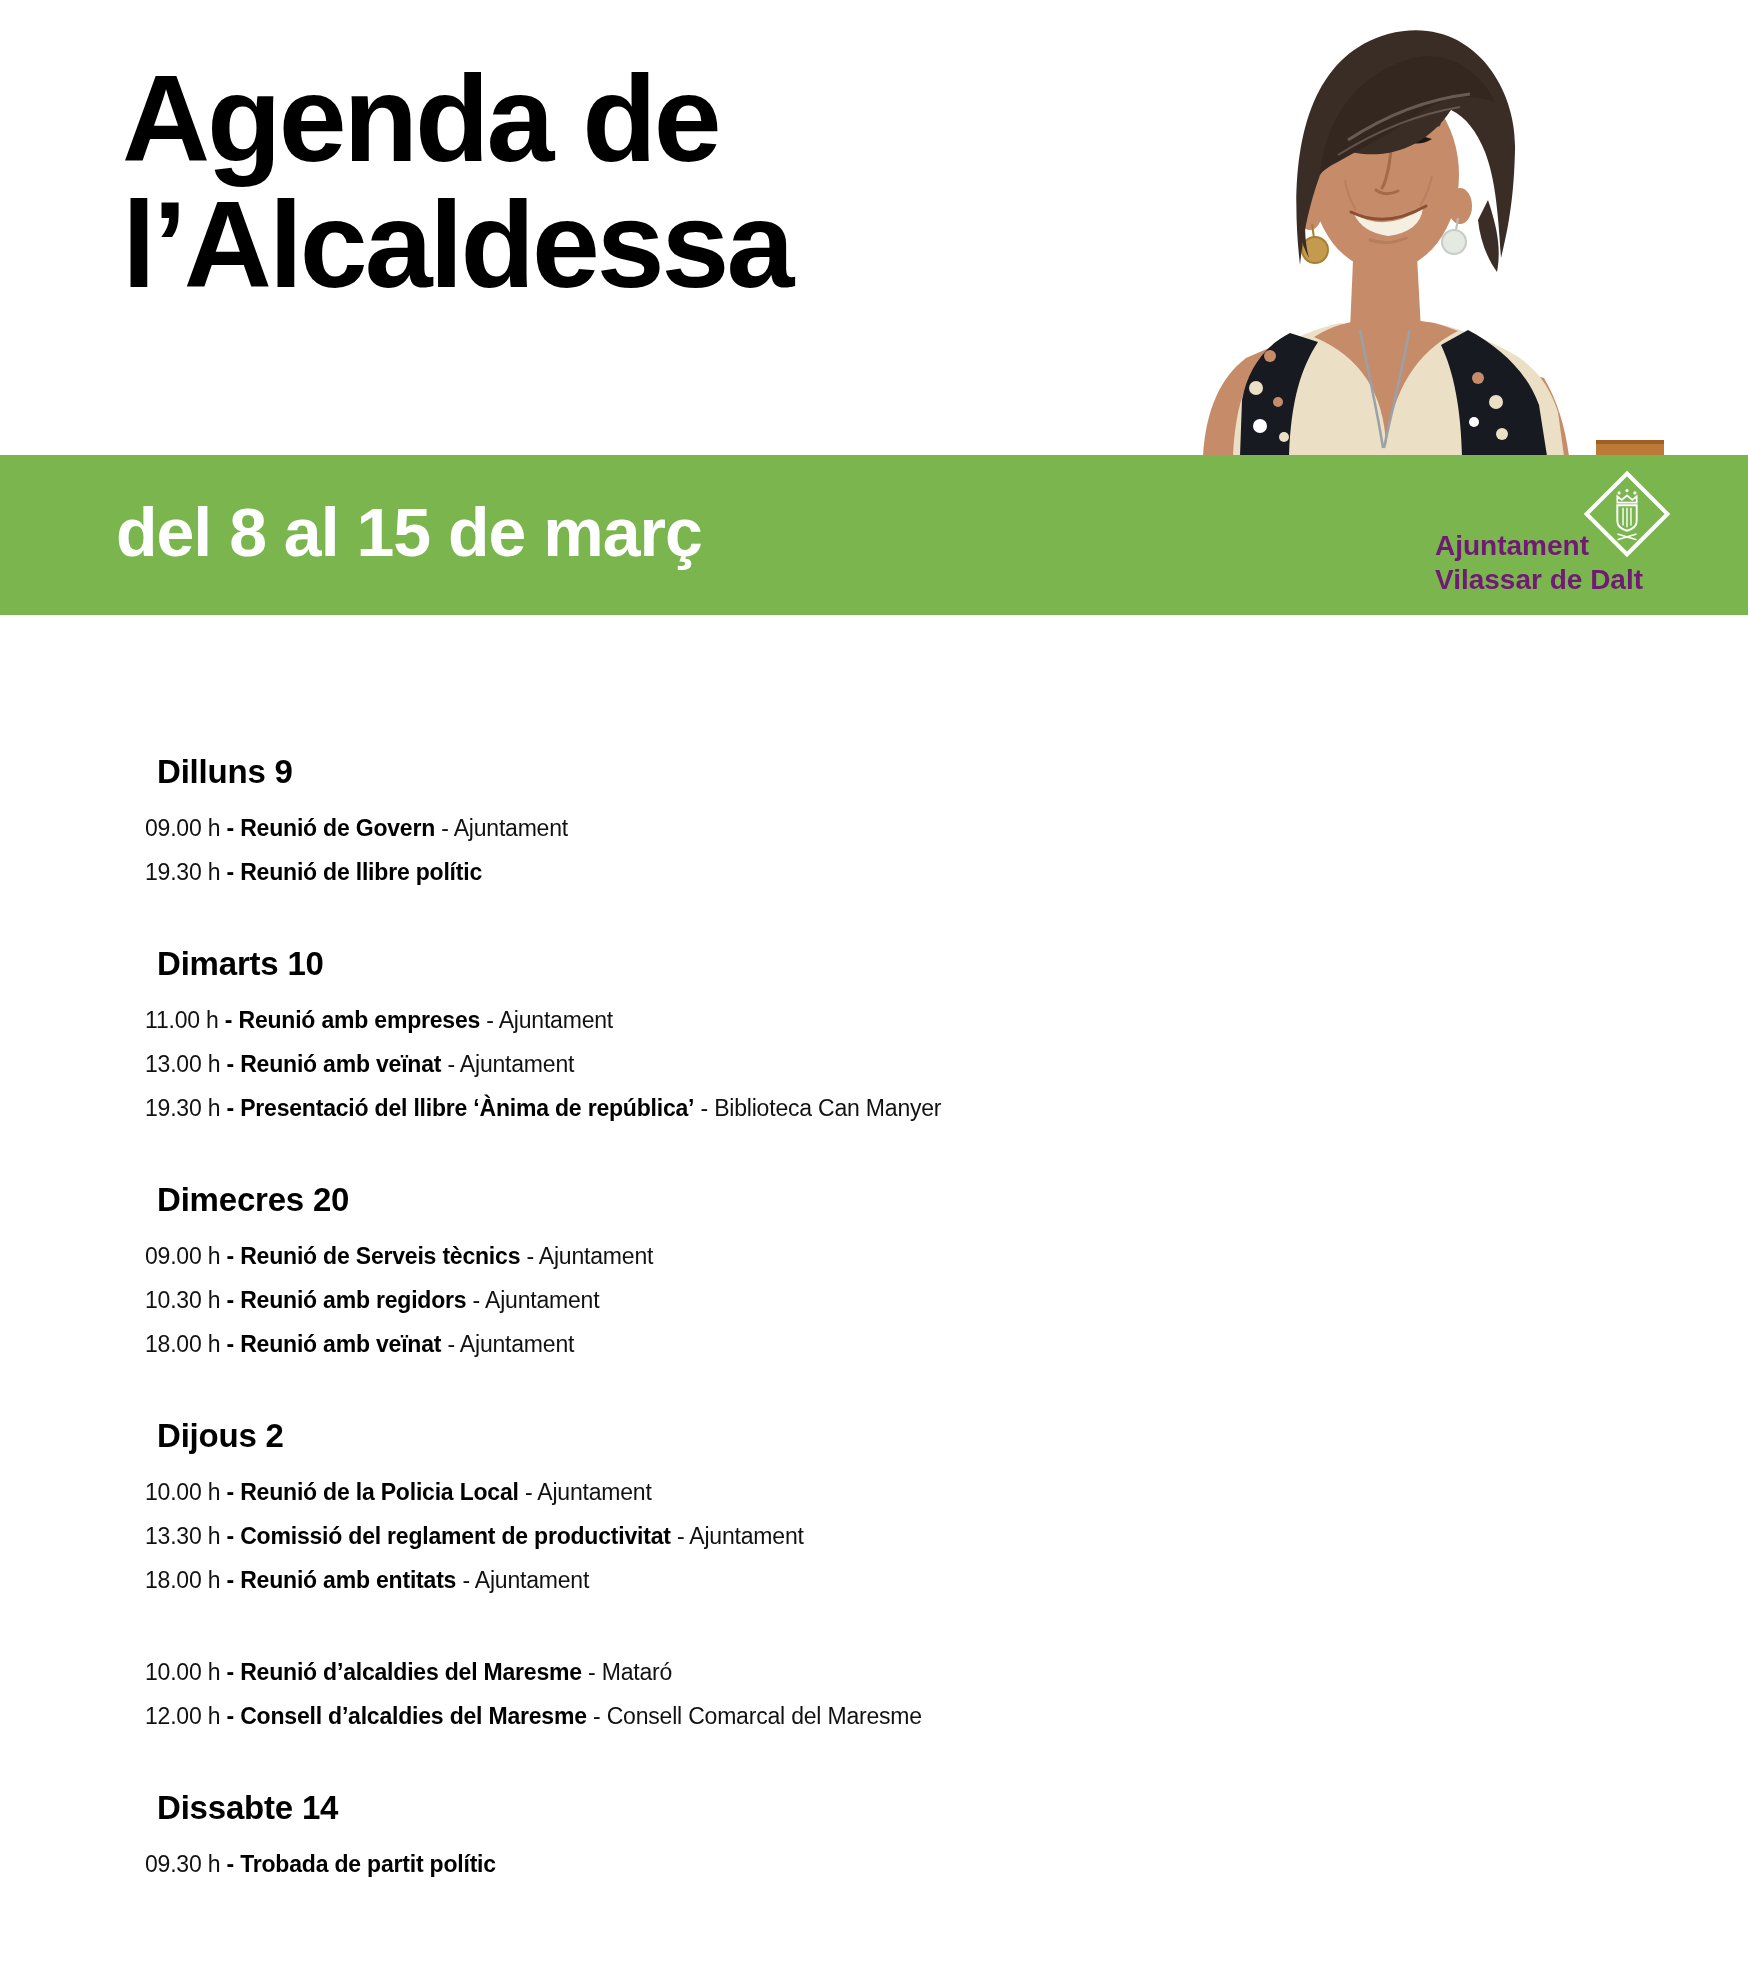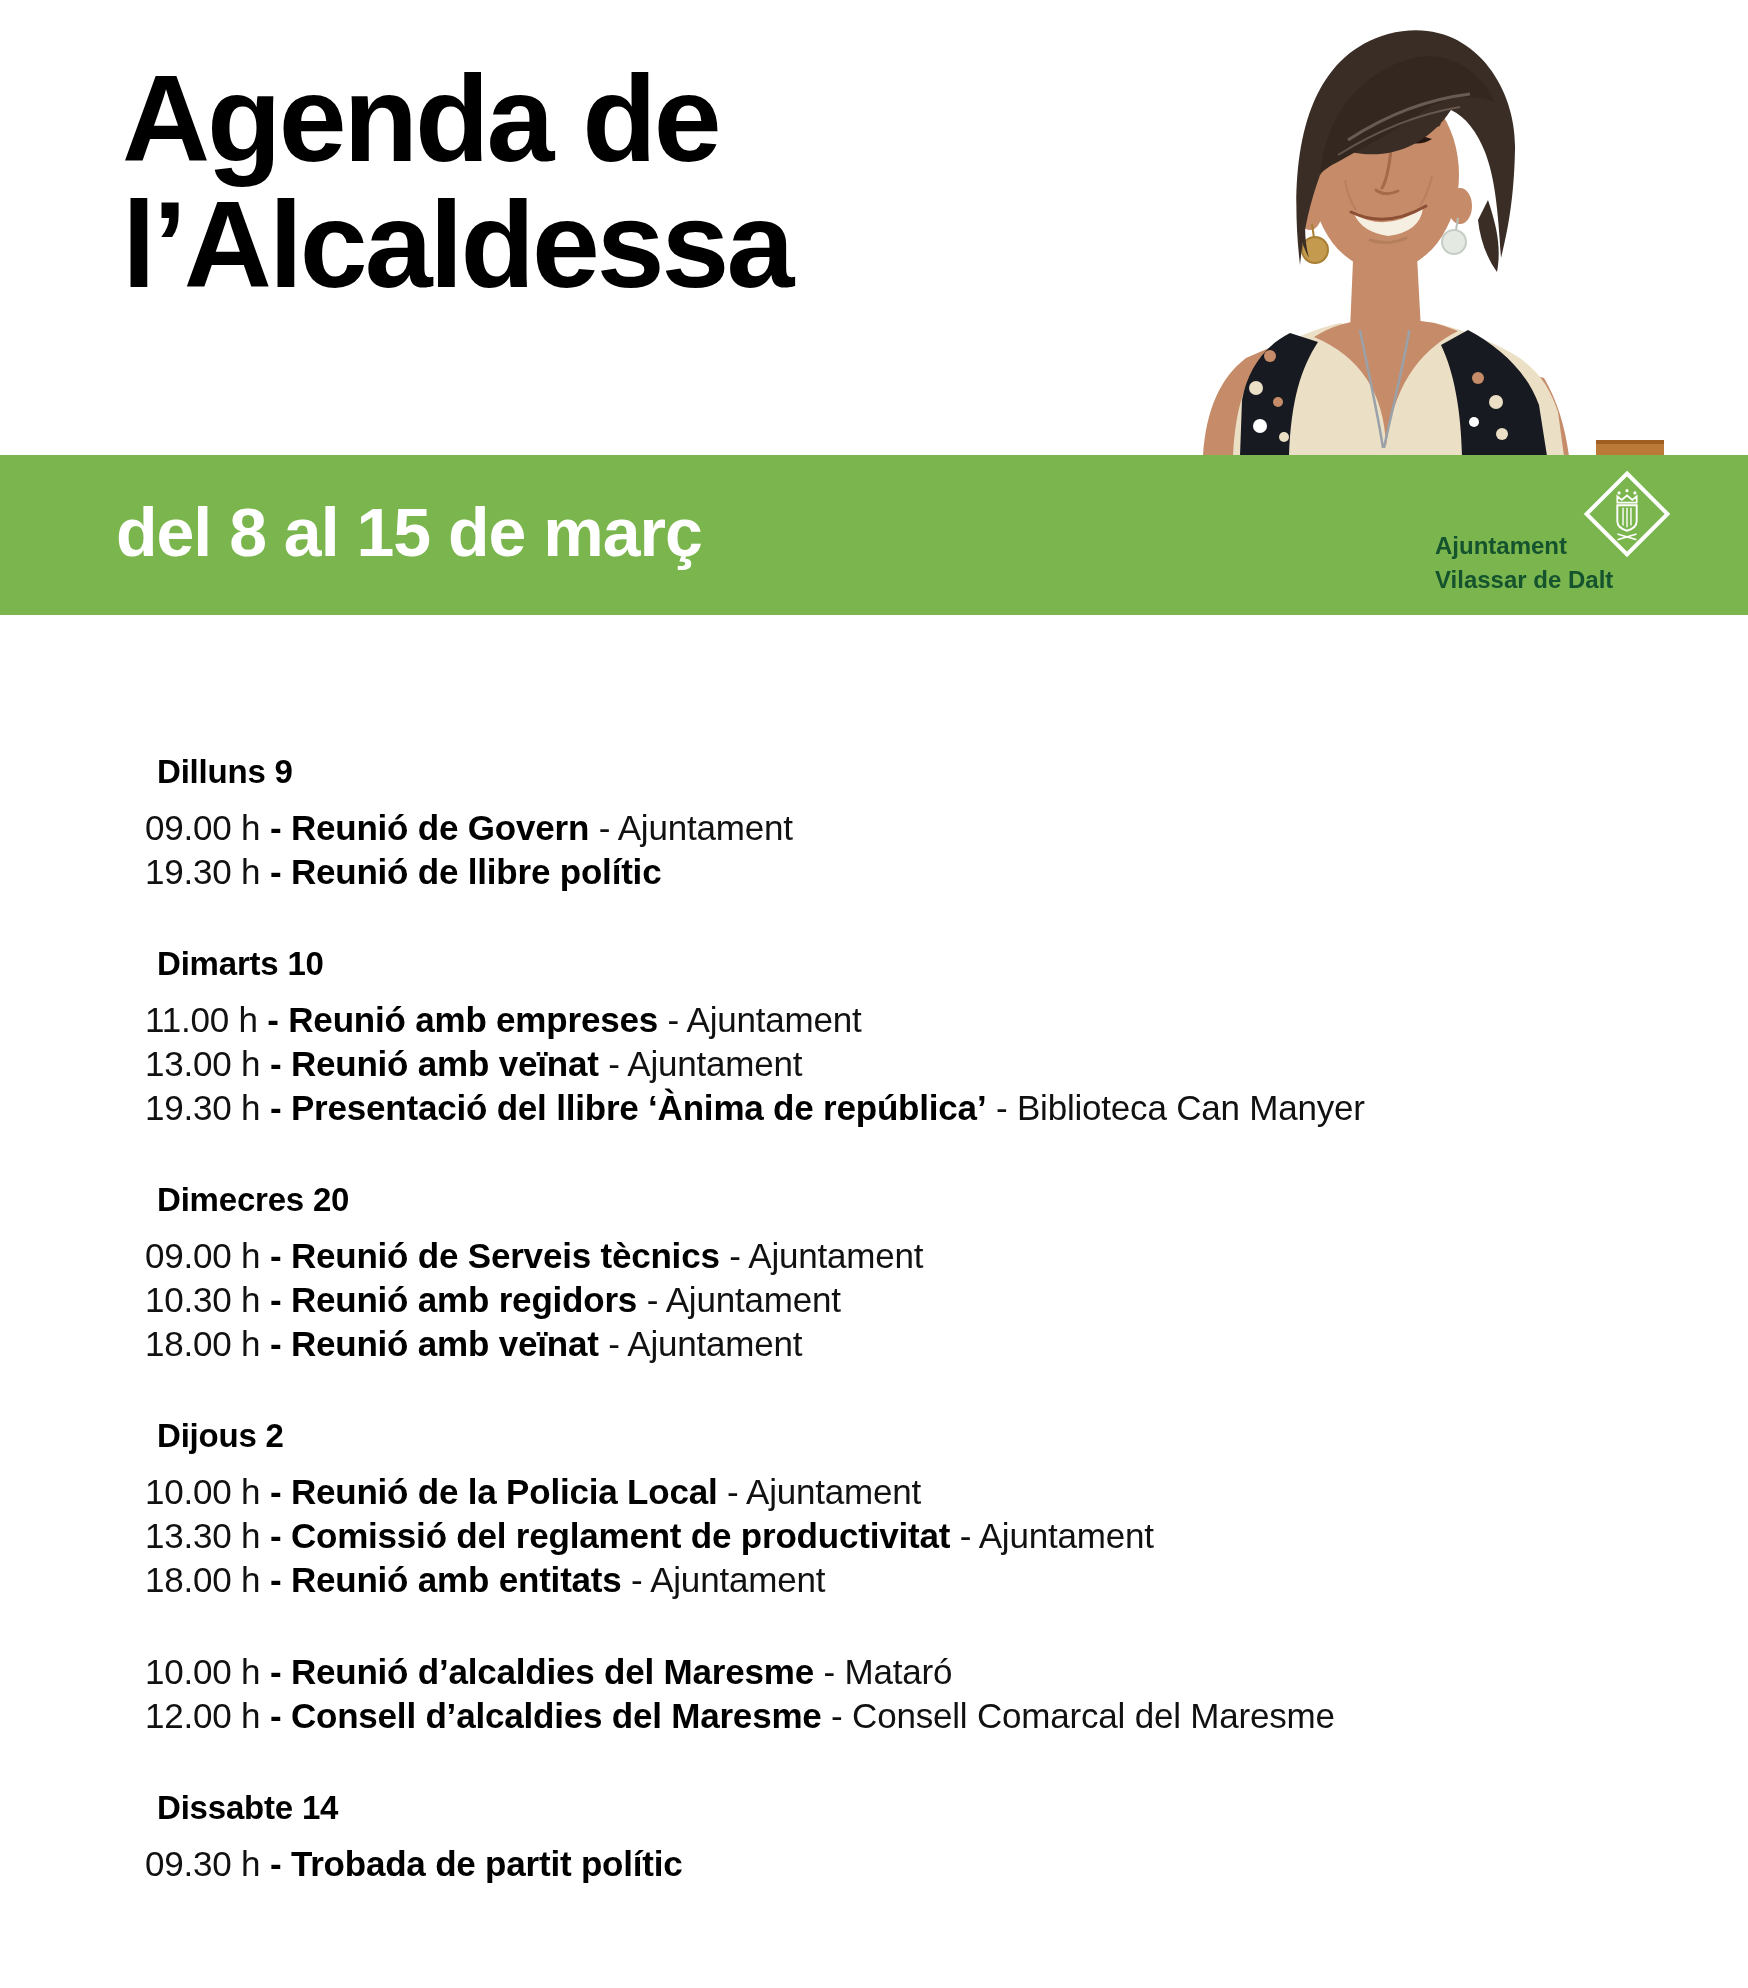--- a/index.html
+++ b/index.html
@@ -21,27 +21,27 @@
     background:var(--green,#7ab64d);
   }
   .banner-date{
     position:absolute;left:116px;top:50%;transform:translateY(-54%);
     font-size:68px;font-weight:700;color:#fff;letter-spacing:-1px;white-space:nowrap;
   }
   .logo{position:absolute;top:12px;right:80px;width:260px;height:140px;color:#fff;}
   .logo-diamond{position:absolute;left:175px;top:3px;width:88px;height:88px;}
   .logo-text{
     position:absolute;left:27px;top:62px;
-    font-size:24px;line-height:34px;font-weight:700;white-space:nowrap;color:#14532d;
+    font-size:28px;line-height:34px;font-weight:700;white-space:nowrap;color:#701a75;
   }
   
   .agenda{position:absolute;left:145px;top:738px;width:1500px;}
   .day{margin:0 0 48px 0;}
   .day h2{margin:12px;font-size:33px;line-height:44px;font-weight:700;letter-spacing:-0.2px;}
-  .event{margin:0;font-size:35px;line-height:44px;letter-spacing:-0.2px;font-weight:400;color:#111;}
+  .event{margin:0;font-size:23px;line-height:44px;letter-spacing:-0.2px;font-weight:400;color:#111;}
   .event b{font-weight:700;color:#000;}
 </style>
 </head>
 <body>
 
 <div class="page">
 
   <h1 class="title"><span>Agenda de</span><br><span>l’Alcaldessa</span></h1>
 
   <div class="photo">

